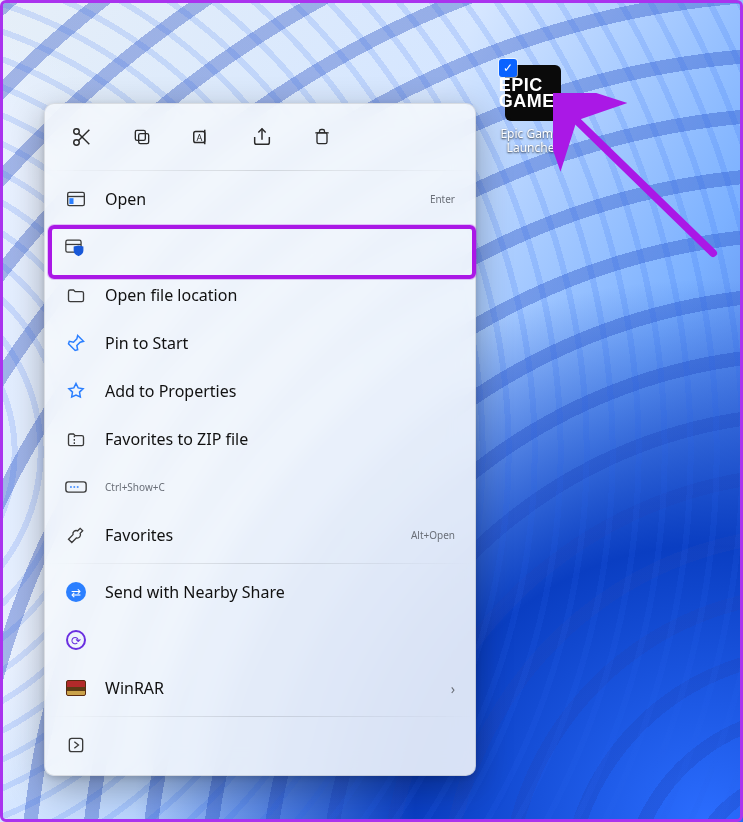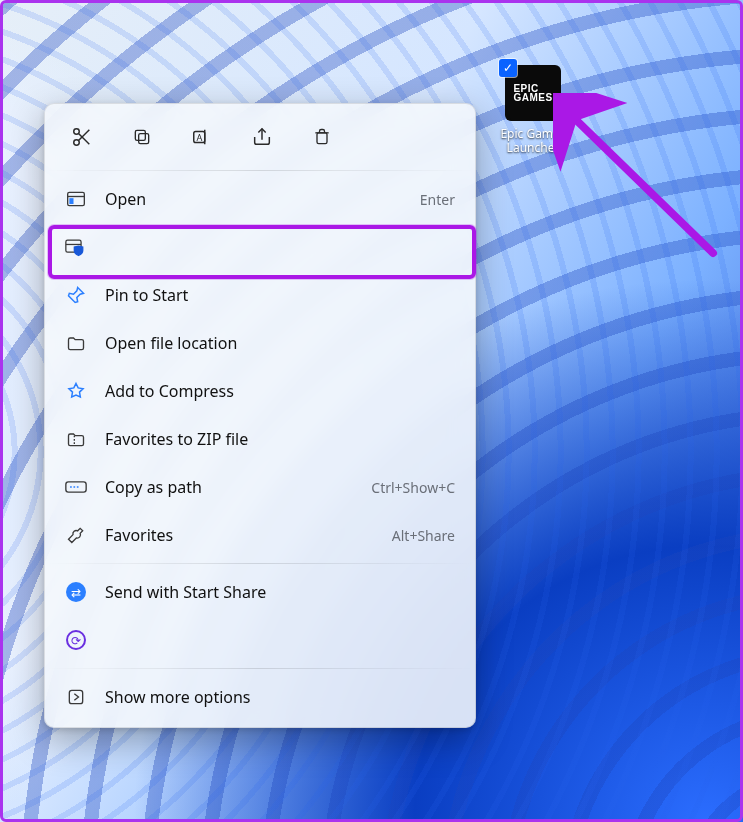--- a/index.html
+++ b/index.html
@@ -39,21 +39,21 @@
   }
   .desktop-icon .tile {
     width: 56px; height: 56px;
     margin: 0 auto 6px;
     background: #0a0a0a;
     border-radius: 6px;
     position: relative;
     display: flex; align-items: center; justify-content: center;
   }
   .desktop-icon .tile .txt {
-    color: #fff; font-weight: 800; font-size: 10px; line-height: 0.9;
+    color: #fff; font-weight: 800; font-size: 18px; line-height: 0.9;
     letter-spacing: 0.5px;
     text-align: left;
     font-family: Impact, "Arial Black", sans-serif;
   }
   .desktop-icon .check {
     position: absolute; left: -6px; top: -6px;
     width: 18px; height: 18px; border-radius: 3px;
     background: #0a63ff; color: #fff;
     font-size: 12px; line-height: 18px; text-align: center;
     box-shadow: 0 0 0 1px rgba(255,255,255,0.6);
@@ -104,21 +104,21 @@
     display: flex; align-items: center; justify-content: center;
     color: #3a3a3a;
     flex: 0 0 22px;
   }
   .menu-item .mi-label {
     flex: 1 1 auto;
     font-size: 16px;
     color: #111;
   }
   .menu-item .mi-accel {
-    font-size: 14px;
+    font-size: 10px;
     color: #6a6f78;
   }
   .menu-item .mi-chevron {
     color: #6a6f78;
     font-size: 14px;
   }
   .highlight-box {
     position: absolute;
     border: 4px solid #aa18e6;
     border-radius: 6px;
@@ -236,99 +236,104 @@
       <svg width="22" height="20" viewBox="0 0 26 22" fill="none" stroke="currentColor" stroke-width="1.5">
           <rect x="1" y="3" width="18" height="14" rx="2"></rect>
           <path d="M1 8h18"></path>
           <path d="M16 10l5 1v4c0 3-2.5 5-5 6-2.5-1-5-3-5-6v-4z" fill="#1858d8" stroke="#1858d8"></path>
         </svg>
     </span>
     <span class="mi-accel"></span>
   </div>
 
   <div class="menu-item">
+    <span class="mi-icon">
+      <svg width="20" height="18" viewBox="0 0 24 20" fill="none" stroke="currentColor" stroke-width="1.6">
+          <path d="M3 6a2 2 0 0 1 2-2h4l2 2h8a2 2 0 0 1 2 2v8a2 2 0 0 1-2 2H5a2 2 0 0 1-2-2z"></path>
+        </svg>
+    </span>
+    <span class="mi-label">Open file location</span>
+  </div>
+
+  <div class="menu-item">
     <span class="mi-icon" style="color:#2b7fff">
       <svg width="20" height="20" viewBox="0 0 24 24" fill="none" stroke="currentColor" stroke-width="1.8">
           <path d="M14 3l7 7-4 1-4 4 1 5-3 1-8-8 1-3 5 1 4-4z"></path>
         </svg>
     </span>
     <span class="mi-label">Pin to Start</span>
   </div>
 
   <div class="menu-item">
-    <span class="mi-icon">
-      <svg width="20" height="18" viewBox="0 0 24 20" fill="none" stroke="currentColor" stroke-width="1.6">
-          <path d="M3 6a2 2 0 0 1 2-2h4l2 2h8a2 2 0 0 1 2 2v8a2 2 0 0 1-2 2H5a2 2 0 0 1-2-2z"></path>
-        </svg>
-    </span>
-    <span class="mi-label">Open file location</span>
-  </div>
-
-  <div class="menu-item">
     <span class="mi-icon" style="color:#2b7fff">
       <svg width="20" height="20" viewBox="0 0 24 24" fill="none" stroke="currentColor" stroke-width="1.8">
           <path d="M12 3l2.6 5.3 5.9.9-4.3 4.1 1 5.8L12 16.9 6.8 19.1l1-5.8L3.5 9.2l5.9-.9z"></path>
         </svg>
     </span>
-    <span class="mi-label">Add to Compress</span>
+    <span class="mi-label">Add to Properties</span>
   </div>
 
   <div class="menu-item">
     <span class="mi-icon">
       <svg width="20" height="18" viewBox="0 0 24 20" fill="none" stroke="currentColor" stroke-width="1.6">
           <path d="M3 6a2 2 0 0 1 2-2h4l2 2h8a2 2 0 0 1 2 2v8a2 2 0 0 1-2 2H5a2 2 0 0 1-2-2z"></path>
           <path d="M10 6v10" stroke-dasharray="2 2"></path>
         </svg>
     </span>
     <span class="mi-label">Favorites to ZIP file</span>
   </div>
 
   <div class="menu-item">
     <span class="mi-icon">
       <svg width="22" height="16" viewBox="0 0 26 18" fill="none" stroke="currentColor" stroke-width="1.6">
           <rect x="1" y="3" width="24" height="12" rx="3"></rect>
           <path d="M6 9h2M10 9h2M14 9h2" stroke="#2b7fff"></path>
         </svg>
     </span>
-    <span class="mi-label">Copy as path</span>
     <span class="mi-accel">Ctrl+Show+C</span>
   </div>
 
   <div class="menu-item">
     <span class="mi-icon">
       <svg width="20" height="20" viewBox="0 0 24 24" fill="none" stroke="currentColor" stroke-width="1.6">
           <path d="M14 7a4 4 0 0 0-5.6 4.6L3 17l4 4 5.4-5.4A4 4 0 0 0 17 10l3-3-3-3z"></path>
         </svg>
     </span>
     <span class="mi-label">Favorites</span>
-    <span class="mi-accel">Alt+Share</span>
+    <span class="mi-accel">Alt+Open</span>
   </div>
 
   <div class="sep"></div>
 
   <div class="menu-item">
     <span class="mi-icon">
       <span class="nearby-circle">⇄</span>
     </span>
-    <span class="mi-label">Send with Start Share</span>
+    <span class="mi-label">Send with Nearby Share</span>
   </div>
 
   <div class="menu-item">
     <span class="mi-icon">
       <span class="quick-circle">⟳</span>
     </span>
   </div>
 
+  <div class="menu-item">
+    <span class="mi-icon">
+      <span class="winrar-ico"></span>
+    </span>
+    <span class="mi-label">WinRAR</span>
+    <span class="mi-chevron">›</span>
+  </div>
 
   <div class="sep"></div>
 
   <div class="menu-item">
     <span class="mi-icon">
       <svg width="20" height="20" viewBox="0 0 24 24" fill="none" stroke="currentColor" stroke-width="1.6">
           <rect x="4" y="4" width="16" height="16" rx="3"></rect>
           <path d="M10 8l5 4-5 4"></path>
         </svg>
     </span>
-    <span class="mi-label">Show more options</span>
   </div>
 </div>
 
 <div class="highlight-box"></div>
 
 </body></html>

